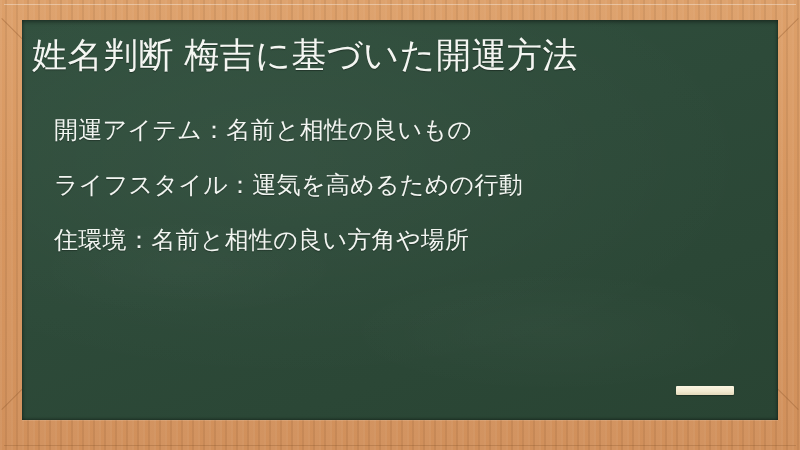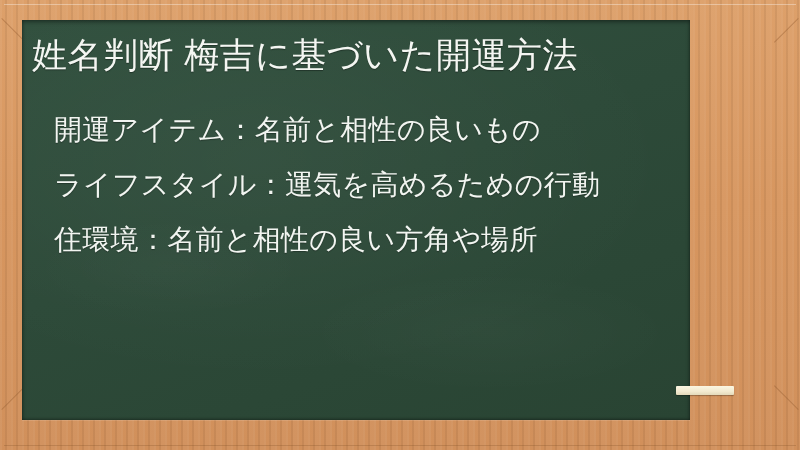--- a/index.html
+++ b/index.html
@@ -68,21 +68,21 @@
   .miter.tl { left: 2px;  top: 18px;  transform: rotate(45deg);  transform-origin: 0 0; }
   .miter.tr { right: 2px; top: 18px;  transform: rotate(-45deg); transform-origin: 100% 0; }
   .miter.bl { left: 2px;  bottom: 40px; transform: rotate(-45deg); transform-origin: 0 100%; }
   .miter.br { right: 2px; bottom: 40px; transform: rotate(45deg);  transform-origin: 100% 100%; }
 
   
   .board {
     position: absolute;
     left: 22px;
     top: 20px;
-    width: 668px;
+    width: 756px;
     height: 400px;
     background:
       radial-gradient(ellipse 90% 80% at 35% 35%, rgba(255,255,255,0.035) 0%, rgba(255,255,255,0) 70%),
       linear-gradient(160deg, #31503e 0%, #2d4a39 45%, #294433 100%);
     box-shadow:
       inset 0 2px 4px rgba(0,0,0,0.40),
       inset 0 -1px 3px rgba(0,0,0,0.30),
       0 1px 0 rgba(255,255,255,0.12);
     overflow: hidden;
   }
@@ -109,21 +109,21 @@
     text-shadow: 0 1px 1px rgba(0,0,0,0.35);
   }
   .bullets {
     position: absolute;
     left: 32px;
     top: 82px;
     width: 700px;
   }
   .bullet-line {
     color: #f2f5f1;
-    font-size: 28px;
+    font-size: 24px;
     line-height: 55px;
     letter-spacing: 0.3px;
     white-space: nowrap;
     text-shadow: 0 1px 1px rgba(0,0,0,0.30);
   }
 
   
   .chalk {
     position: absolute;
     left: 676px;

